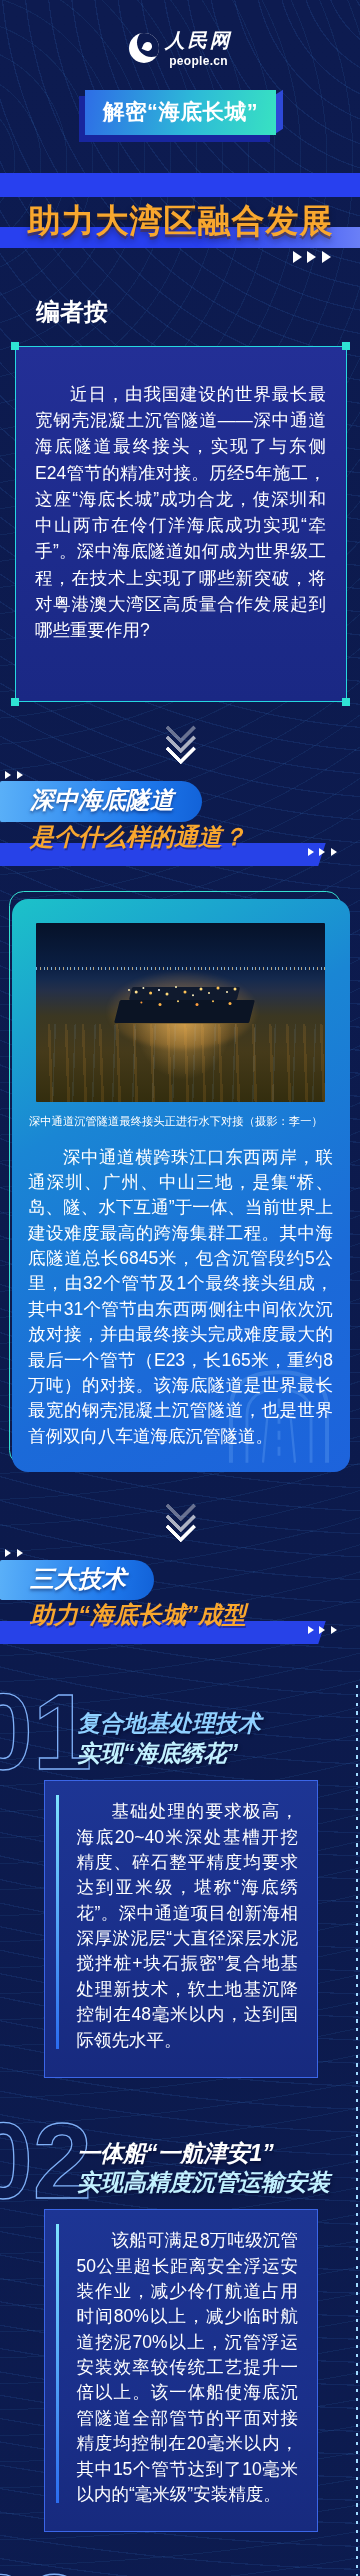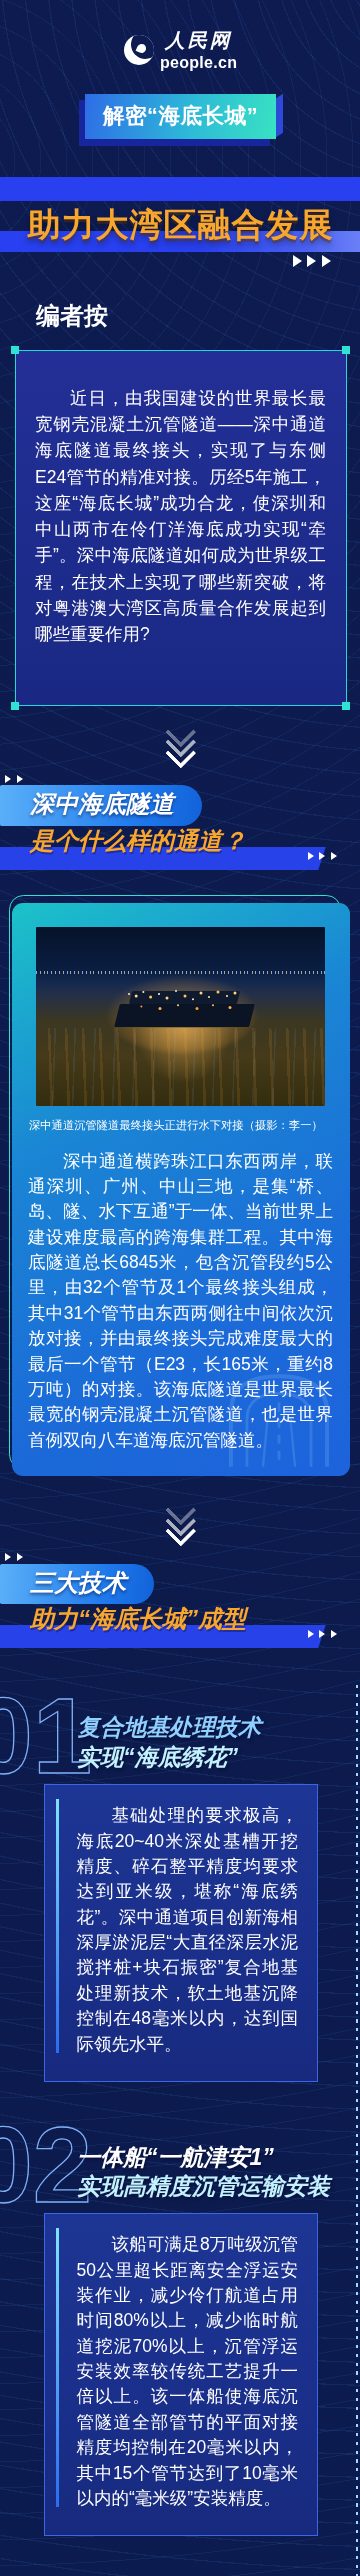--- a/index.html
+++ b/index.html
@@ -12,21 +12,21 @@
       linear-gradient(180deg,#0d1b50 0%,#0c1a4c 40%,#0d1d55 100%);}
   .cjk-serif{font-family:"Liberation Serif","DejaVu Serif",serif;}
 
   
   .logo{display:flex;align-items:center;justify-content:center;gap:6.2px;padding-top:27px;}
   .logo-mark{position:relative;width:30px;height:30px;border-radius:50%;background:#fff;overflow:hidden;flex:0 0 auto;}
   .logo-mark::before{content:"";position:absolute;left:7.7px;top:-4.1px;width:29px;height:29px;border-radius:50%;background:#0d1b50;}
   .logo-mark::after{content:"";position:absolute;left:13.4px;top:9.3px;width:9.3px;height:9.3px;border-radius:50% 50% 50% 0;background:#fff;transform:rotate(25deg);}
   .logo-txt{display:flex;flex-direction:column;align-items:center;}
   .logo-cn{color:#fff;font-size:19.6px;font-weight:700;letter-spacing:2.6px;font-style:italic;}
-  .logo-en{color:#fff;font-size:16px;font-weight:700;margin-top:0;letter-spacing:0.3px;}
+  .logo-en{color:#fff;font-size:12px;font-weight:700;margin-top:0;letter-spacing:0.3px;}
 
   .banner-wrap{position:relative;width:191px;margin:21.6px auto 0;}
   .banner-wrap::before{content:"";position:absolute;z-index:1;left:-6.2px;top:6.7px;width:100%;height:100%;background:#18269e;}
   .banner-wrap::after{content:"";position:absolute;z-index:1;right:-6.7px;top:2.1px;width:7.2px;height:86%;background:#2e49d8;transform:skewY(-32deg);}
   .banner{position:relative;z-index:2;background:linear-gradient(100deg,#2e6de6 0%,#2db9d8 55%,#38e2c2 100%);
     padding:7.7px 3.1px 8.8px;text-align:center;color:#fff;font-size:21.6px;font-weight:900;letter-spacing:0.5px;}
 
   .tris{display:flex;gap:5.7px;}
   .tris i{display:block;width:0;height:0;border-left:9.8px solid #fff;border-top:6.2px solid transparent;border-bottom:6.2px solid transparent;}
   .tris.sm i{border-left-width:6.7px;border-top-width:4.1px;border-bottom-width:4.1px;}
@@ -67,21 +67,21 @@
     text-shadow:0 1.5px 3.1px rgba(0,10,60,.5);}
   .orow{position:relative;height:49px;}
   .orow .bar{position:absolute;left:-13.4px;top:21.6px;width:335px;height:23px;background:#2742e8;transform:skewX(-18deg);}
   .orow .otext{position:absolute;left:30px;top:-1px;color:#f8a72e;font-size:24px;font-weight:900;font-style:italic;
     text-shadow:1px 2.1px 0 rgba(30,24,90,.5);white-space:nowrap;}
   .orow .arr-r{position:absolute;right:24px;top:26px;}
 
   
   .frame-card{position:relative;width:338px;margin:28px auto 0;}
   .frame-card .outline{position:absolute;left:-2.1px;top:-7.2px;right:8.2px;bottom:7.2px;border:1px solid #35e0d0;border-radius:14.4px;}
-  .frame-card .inner{position:relative;border-radius:11px;overflow:hidden;
+  .frame-card .inner{position:relative;border-radius:16px;overflow:hidden;
     background:linear-gradient(150deg,#1cc2c9 0%,#1a86d4 34%,#1b6ad8 72%,#1d63dc 100%);
     padding:24px 16.5px 23px;box-sizing:border-box;}
   .cap{color:#fff;font-size:11.3px;margin:12.4px 1px 0;letter-spacing:0;}
   .frame-card p.body,.big-card p.body{margin:15.5px 0 0;color:#fff;font-size:17.5px;line-height:1.45;text-indent:2em;text-align:justify;position:relative;z-index:2;}
 
   
   .photo{position:relative;margin:0 auto;overflow:hidden;border-radius:1px;}
   
   .ph-night{width:289px;height:179px;
     background:linear-gradient(180deg,#061229 0%,#0a1e42 24%,#14294e 31%,#253048 38%,#3b3722 52%,#453a1a 72%,#332d0e 100%);}

